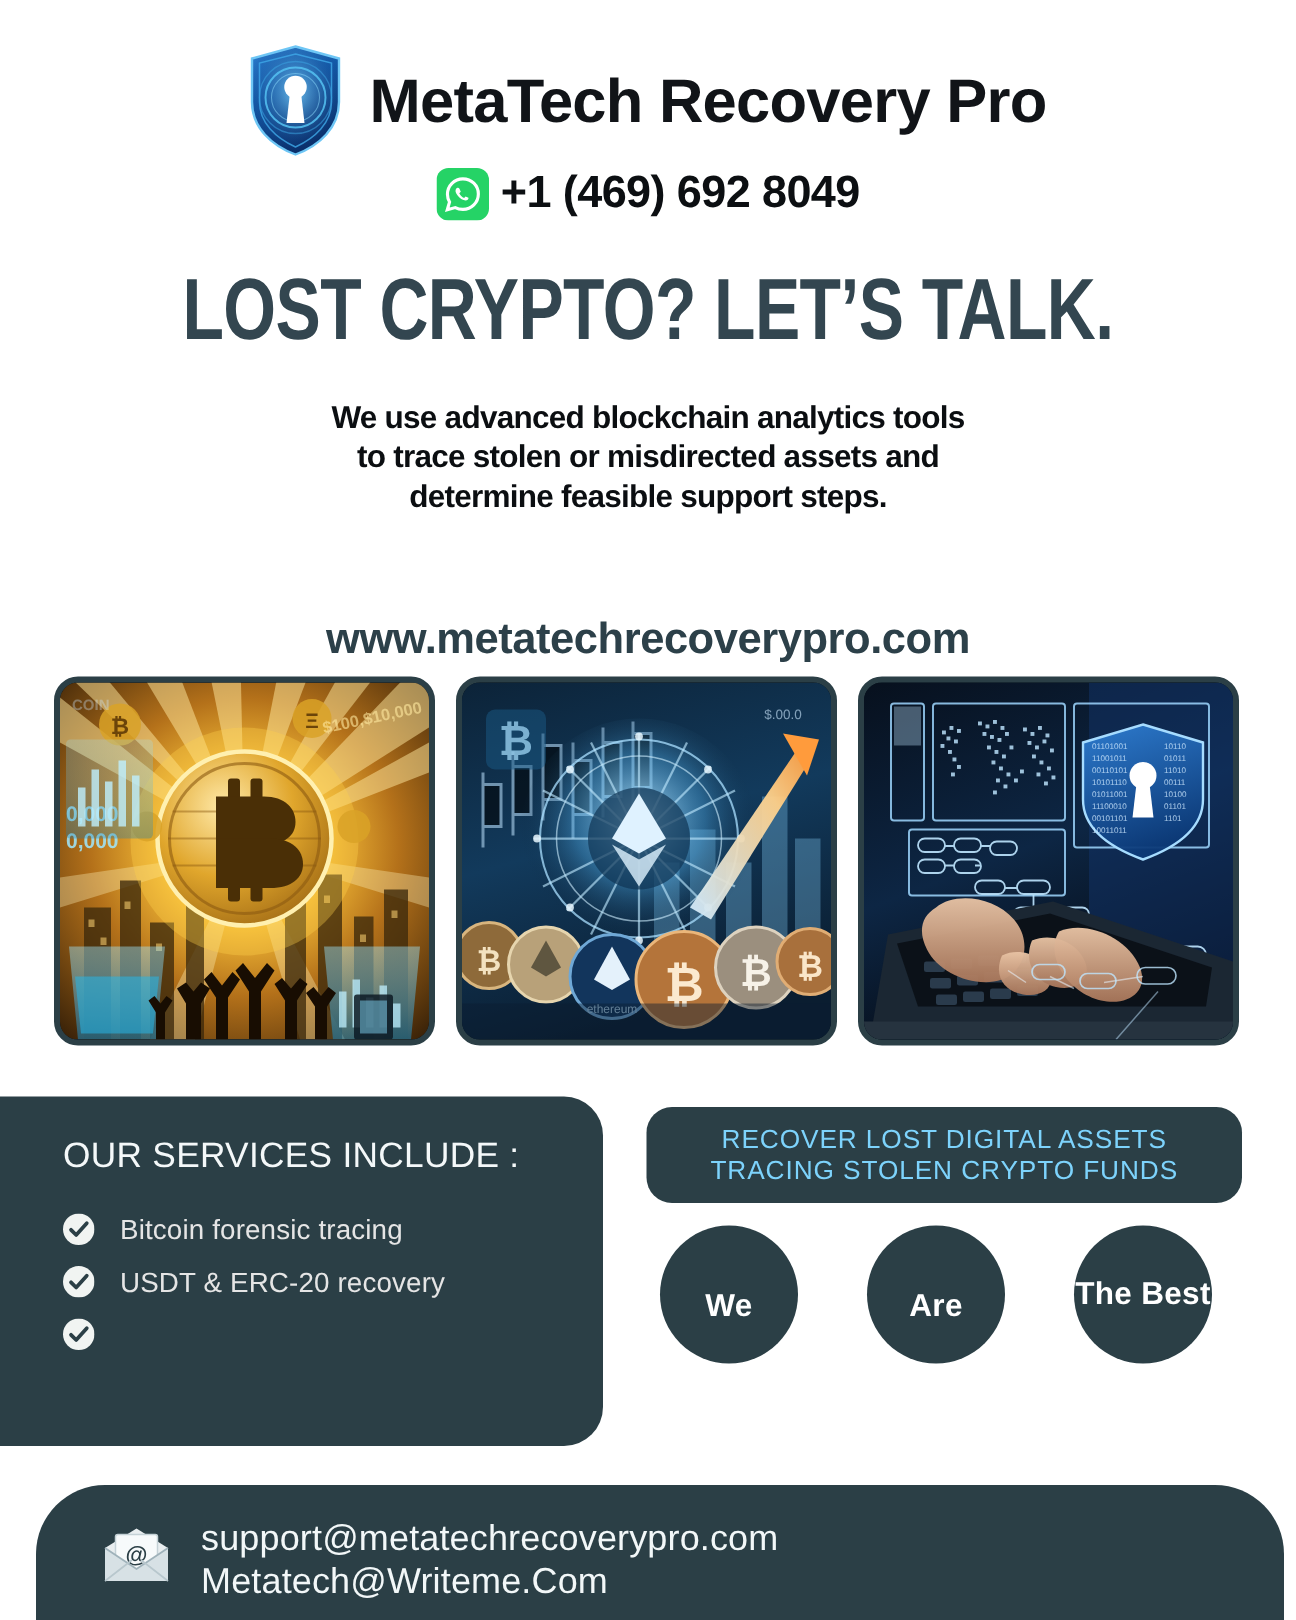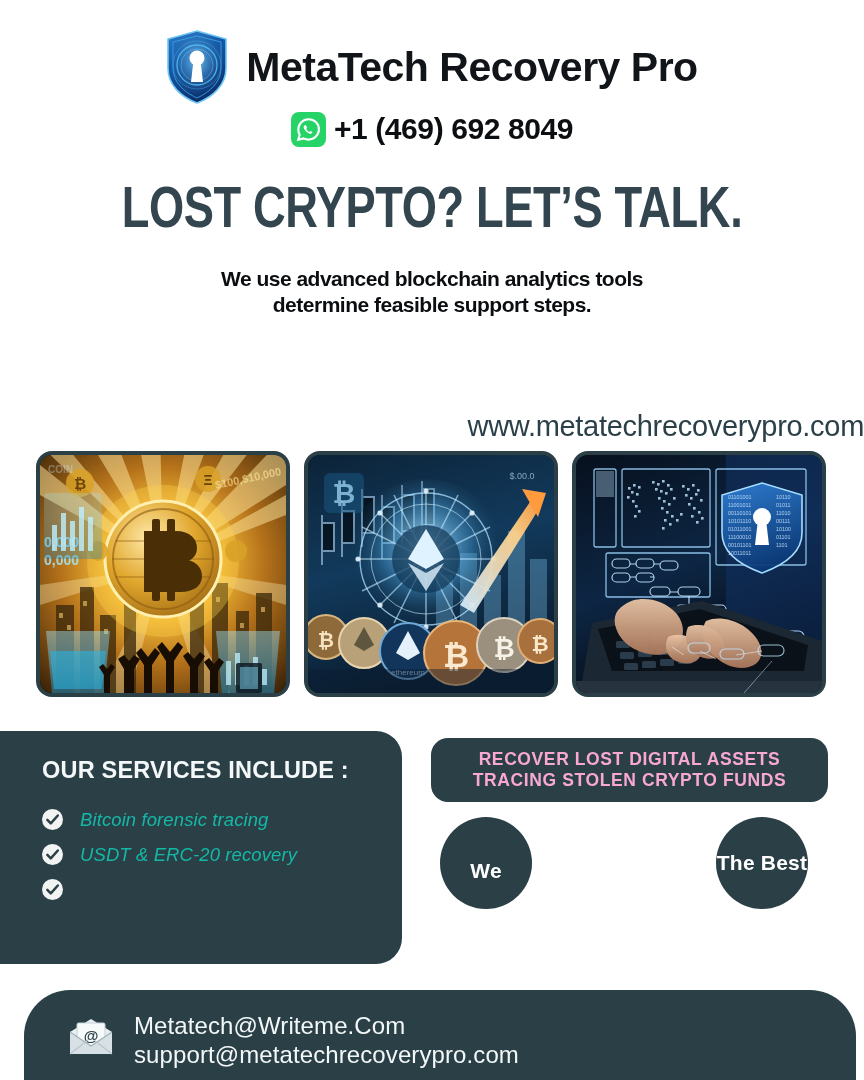--- a/index.html
+++ b/index.html
@@ -77,23 +77,23 @@
     font-weight: bold;
     color: #0b0e11;
     line-height: 1.26;
     letter-spacing: -0.5px;
   }
 
   
   .website {
     position: absolute;
     top: 410px; left: 0; width: 864px;
-    text-align: right;
+    text-align: center;
     font-size: 29px;
-    font-weight: normal;
+    font-weight: bold;
     color: #2c4049;
     letter-spacing: -0.3px;
   }
 
   
   .img-strip {
     position: absolute;
     top: 451px; left: 36px;
     width: 792px; height: 246px;
     display: flex;
@@ -115,60 +115,59 @@
     position: absolute;
     top: 731px; left: -20px;
     width: 422px; height: 233px;
     background: #2b3f46;
     border-radius: 0 26px 26px 0;
     box-sizing: border-box;
     padding: 26px 0 0 62px;
   }
   .services-title {
     font-size: 23.5px;
-    font-weight: bold;
+    font-weight: normal;
     color: #f4f8f9;
     letter-spacing: 0.2px;
   }
   .services-list {
     margin: 18px 0 0 0;
     padding: 0;
     list-style: none;
   }
   .service-item {
     display: flex;
     align-items: center;
     gap: 17px;
     height: 35px;
   }
   .check-badge { width: 21px; height: 21px; display: block; flex: none; }
   .service-label {
     font-size: 18.5px;
-    color: #14b8a6;
+    color: #e5e5e5;
     letter-spacing: 0.1px;
-    font-style: italic;
   }
 
   
   .promo-pill {
     position: absolute;
     top: 738px; left: 431px;
     width: 397px; height: 64px;
     background: #2b3f46;
     border-radius: 17px;
     display: flex;
     flex-direction: column;
     align-items: center;
     justify-content: center;
     line-height: 1.22;
   }
   .promo-line {
     font-size: 17.5px;
-    font-weight: bold;
-    color: #f9a8d4;
+    font-weight: normal;
+    color: #7dd3fc;
     letter-spacing: 0.6px;
     white-space: nowrap;
   }
 
   .circles {
     position: absolute;
     top: 817px; left: 440px;
     width: 380px; height: 92px;
   }
   .circle {
@@ -249,20 +248,21 @@
       <path d="M14.1 13.2 c-0.4 0 -0.8 0.2 -1 0.6 c-0.4 0.7 -0.7 1.7 0 3 c0.9 1.8 2.8 3.8 4.9 4.6 c1.3 0.5 2.2 0.3 2.8 -0.2 c0.4 -0.3 0.6 -0.9 0.5 -1.3 l-1.9 -0.9 l-1 1 c-1.4 -0.6 -2.6 -1.8 -3.2 -3.2 l1 -1 l-0.9 -1.9 C15 13.3 14.5 13.2 14.1 13.2 Z" fill="#ffffff"></path>
     </svg>
     <div class="phone-num">+1 (469) 692 8049</div>
   </div>
 </div>
 
 <div class="headline">LOST CRYPTO? LET’S TALK.</div>
 
 <div class="subtext">
   <div>We use advanced blockchain analytics tools</div>
+  <div>to trace stolen or misdirected assets and</div>
   <div>determine feasible support steps.</div>
 </div>
 
 <div class="website">www.metatechrecoverypro.com</div>
 
 <div class="img-strip">
 
   <div class="photo">
     <svg viewBox="0 0 246 238" preserveAspectRatio="none">
       <defs>
@@ -660,29 +660,30 @@
   </ul>
 </div>
 
 <div class="promo-pill">
   <div class="promo-line">RECOVER LOST DIGITAL ASSETS</div>
   <div class="promo-line">TRACING STOLEN CRYPTO FUNDS</div>
 </div>
 
 <div class="circles">
   <div class="circle c1">We</div>
+  <div class="circle c2">Are</div>
   <div class="circle c3">The Best</div>
 </div>
 
 <div class="footer">
   <svg class="mail-icon" viewBox="0 0 46 38">
     <path d="M2 14 L23 1 L44 14 V36 H2 Z" fill="#e9eef0"></path>
     <rect x="9" y="5" width="28" height="24" rx="1.5" fill="#f7fafb" stroke="#c4d1d6" stroke-width="1"></rect>
     <text x="23" y="23" fill="#2b3f46" font-family="'Liberation Sans',sans-serif" font-weight="bold" font-size="15" text-anchor="middle">@</text>
     <path d="M2 14 L23 28 L44 14 L44 36 L2 36 Z" fill="#d7e1e5"></path>
     <path d="M2 14 L23 28 L44 14" fill="none" stroke="#9fb2ba" stroke-width="1.2"></path>
     <path d="M2 36 L20 22 M44 36 L26 22" stroke="#b8c7cd" stroke-width="1.1" fill="none"></path>
   </svg>
   <div class="emails">
+    <span class="email-line">support@metatechrecoverypro.com</span>
     <span class="email-line">Metatech@Writeme.Com</span>
-    <span class="email-line">support@metatechrecoverypro.com</span>
   </div>
 </div>
 
 </body></html>

